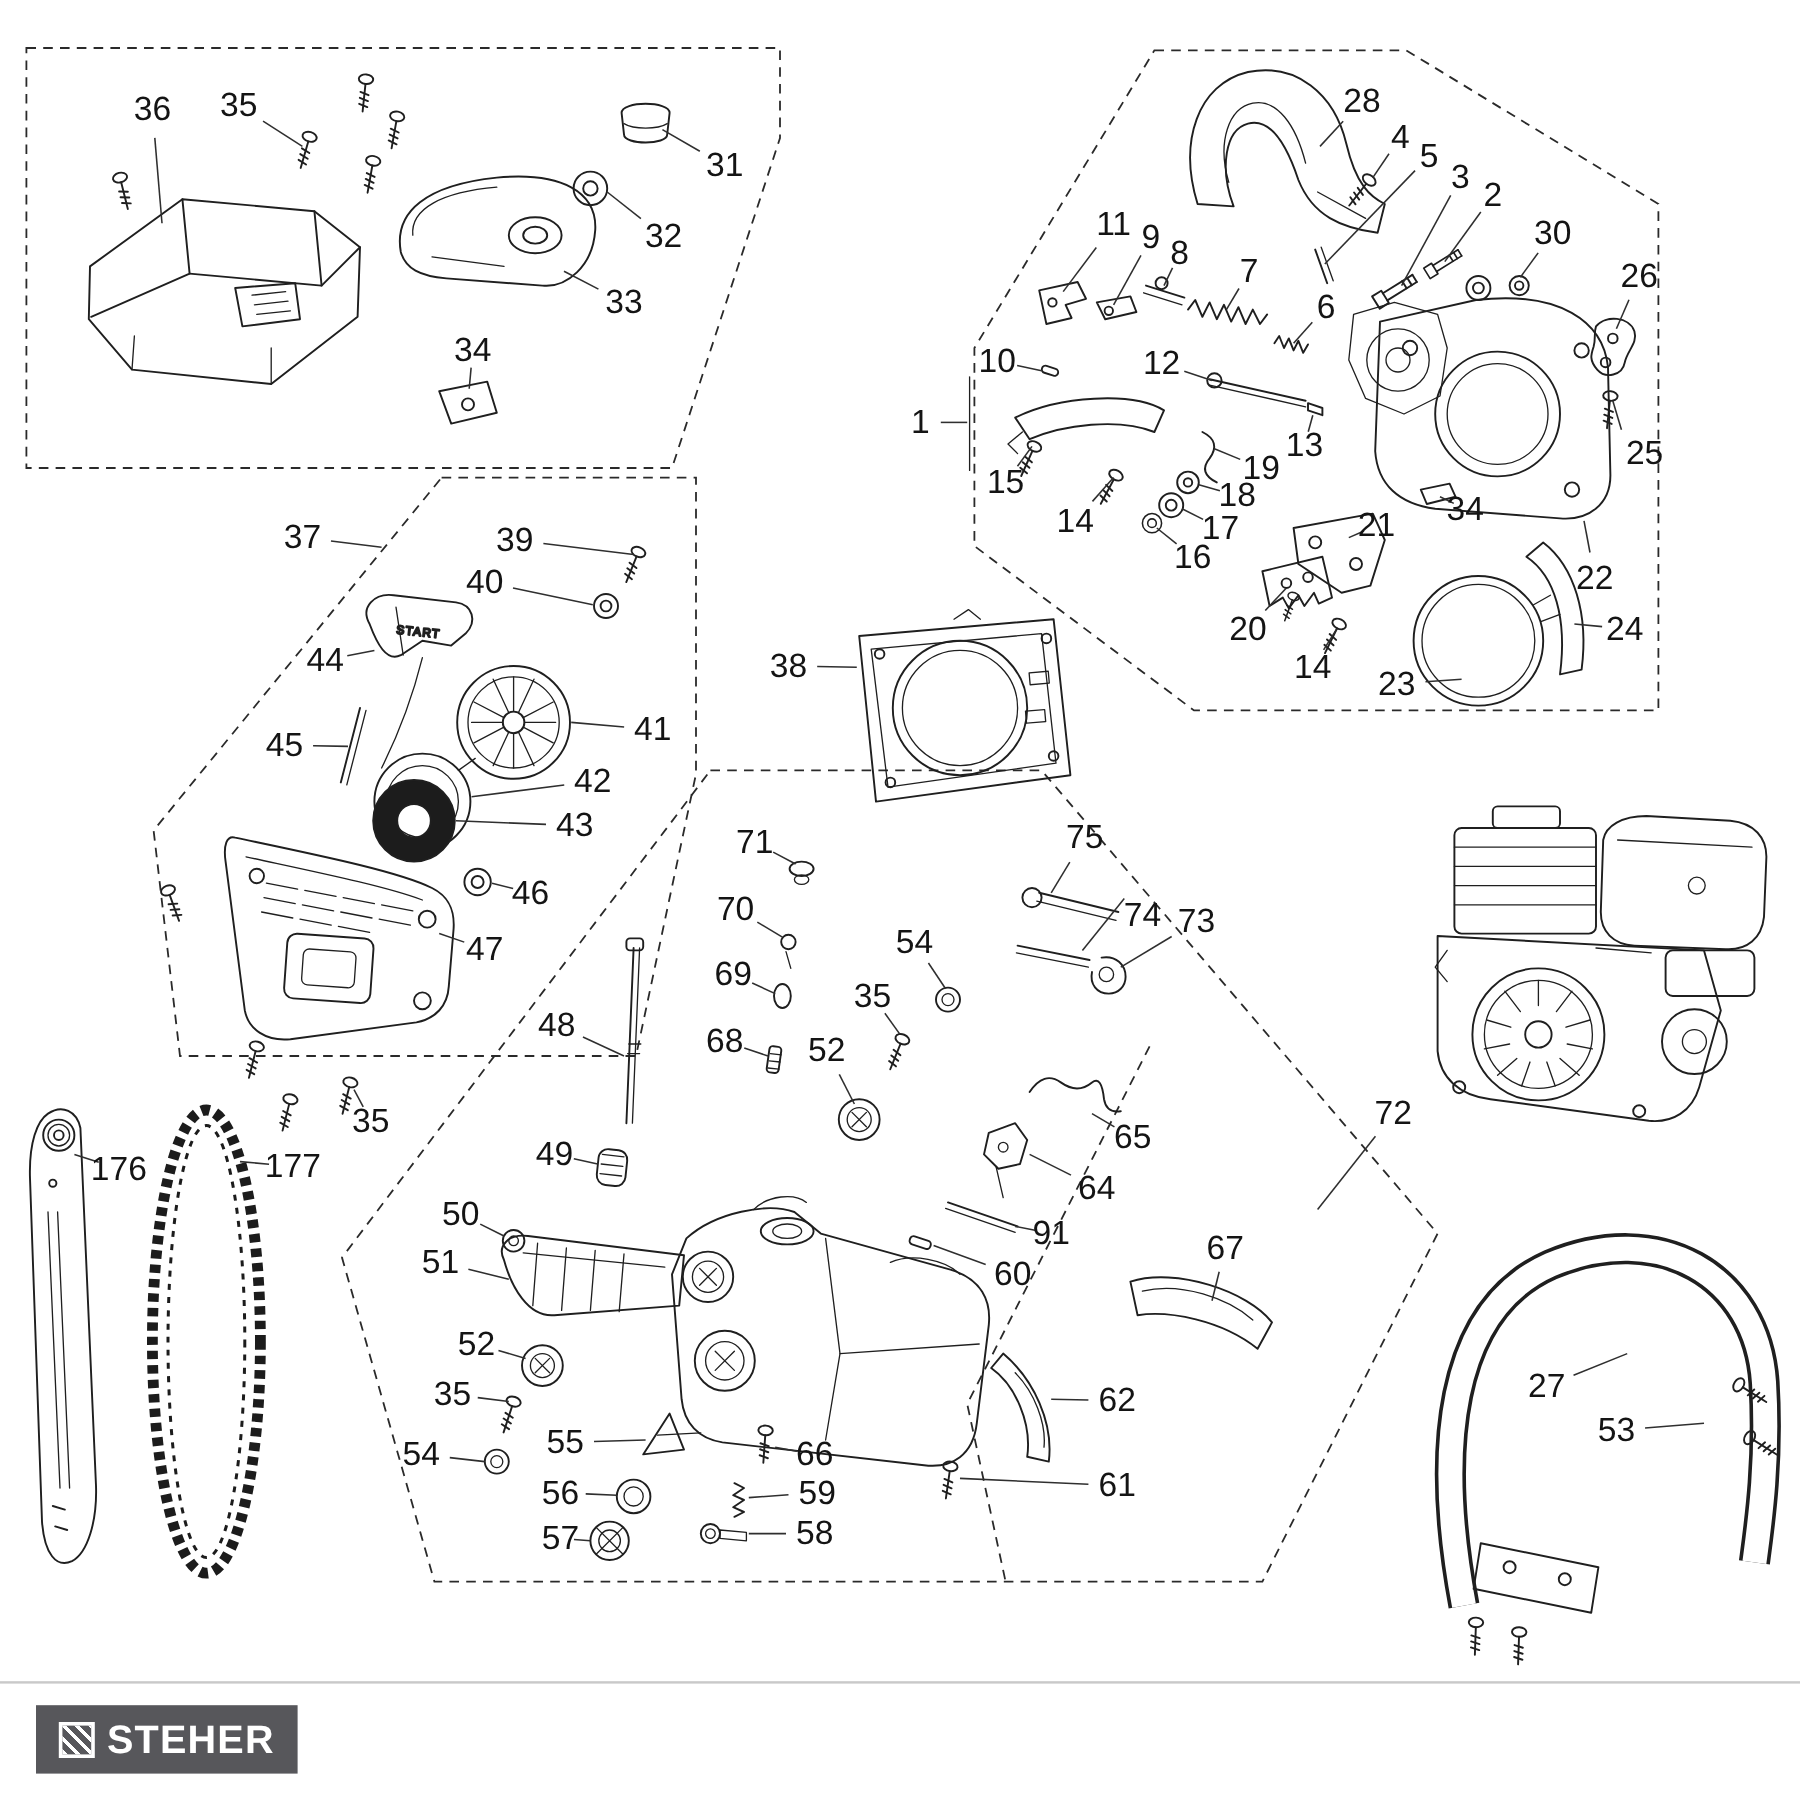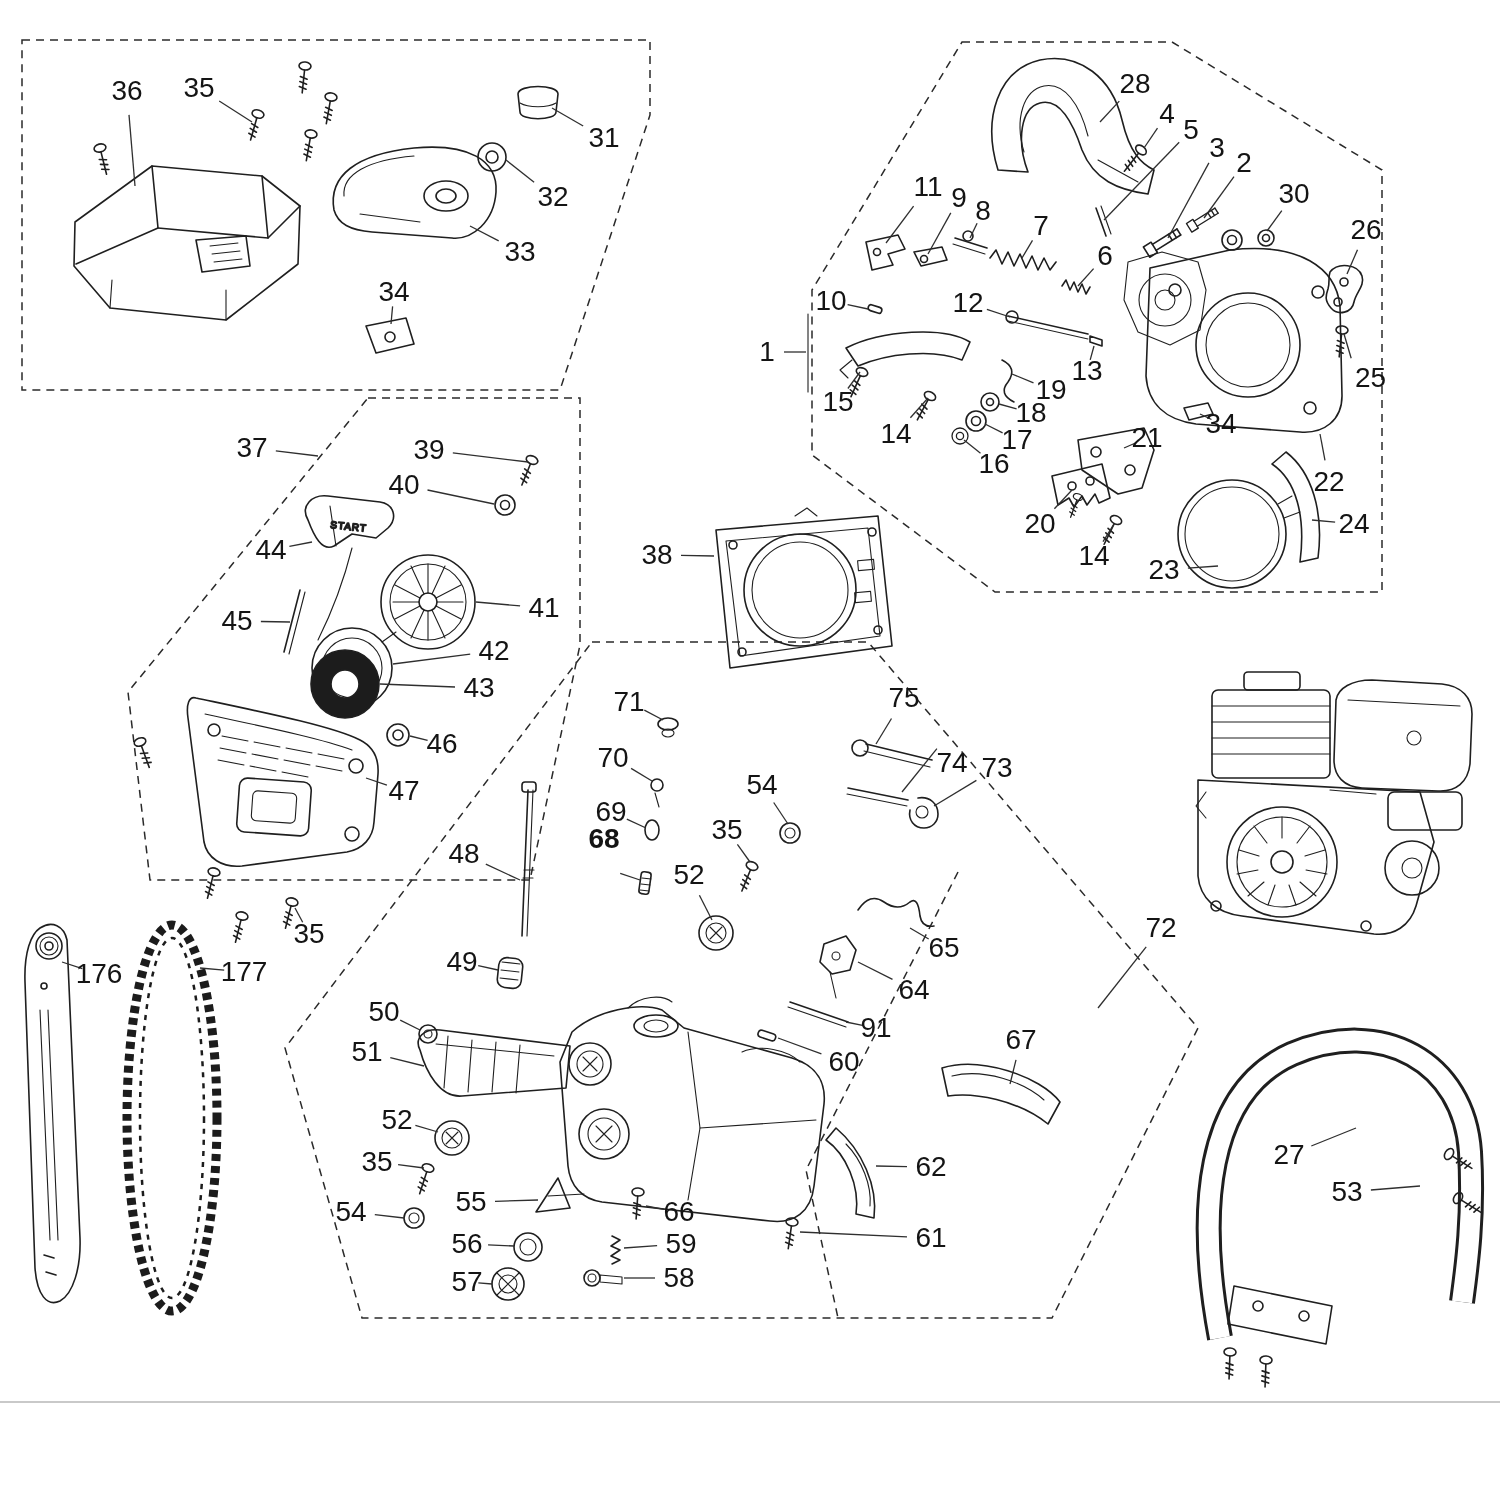--- a/index.html
+++ b/index.html
@@ -468,21 +468,21 @@
       <div class="part-label" style="left: 237px; top: 621px;">45</div>
       <div class="part-label" style="left: 494px; top: 651px;">42</div>
       <div class="part-label" style="left: 479px; top: 688px;">43</div>
       <div class="part-label" style="left: 442px; top: 744px;">46</div>
       <div class="part-label" style="left: 404px; top: 791px;">47</div>
       <div class="part-label" style="left: 309px; top: 934px;">35</div>
       <div class="part-label" style="left: 657px; top: 555px;">38</div>
       <div class="part-label" style="left: 629px; top: 702px;">71</div>
       <div class="part-label" style="left: 613px; top: 758px;">70</div>
       <div class="part-label" style="left: 611px; top: 812px;">69</div>
-      <div class="part-label" style="left: 604px; top: 839px; font-weight: bold;">68</div>
+      <div class="part-label" style="left: 604px; top: 868px;">68</div>
       <div class="part-label" style="left: 904px; top: 698px;">75</div>
       <div class="part-label" style="left: 952px; top: 730px; margin-top: 33px;">74</div>
       <div class="part-label" style="left: 997px; top: 768px;">73</div>
       <div class="part-label" style="left: 762px; top: 785px;">54</div>
       <div class="part-label" style="left: 727px; top: 830px;">35</div>
       <div class="part-label" style="left: 689px; top: 875px;">52</div>
       <div class="part-label" style="left: 464px; top: 854px;">48</div>
       <div class="part-label" style="left: 462px; top: 962px;">49</div>
       <div class="part-label" style="left: 384px; top: 1012px;">50</div>
       <div class="part-label" style="left: 367px; top: 1052px;">51</div>
@@ -503,14 +503,18 @@
       <div class="part-label" style="left: 931px; top: 1167px;">62</div>
       <div class="part-label" style="left: 931px; top: 1238px;">61</div>
       <div class="part-label" style="left: 1161px; top: 928px;">72</div>
       <div class="part-label" style="left: 99px; top: 974px;">176</div>
       <div class="part-label" style="left: 244px; top: 972px;">177</div>
       <div class="part-label" style="left: 1289px; top: 1155px;">27</div>
       <div class="part-label" style="left: 1347px; top: 1192px;">53</div>
     </div>
 
   <div id="footer-rule"></div>
+  <div id="logo">
+    <span class="mark"></span>
+    <span class="word">STEHER</span>
+  </div>
 
 </div>
 
 </body></html>

